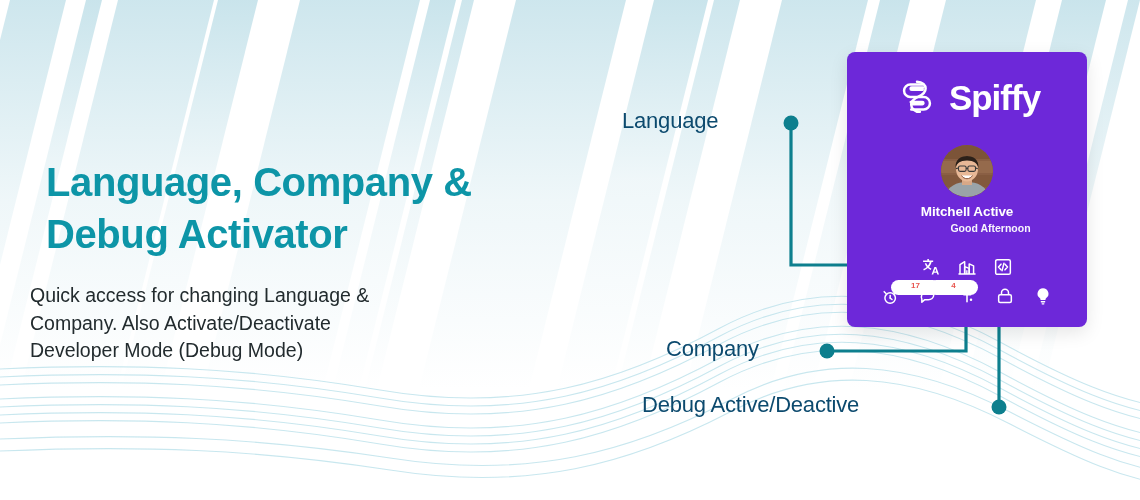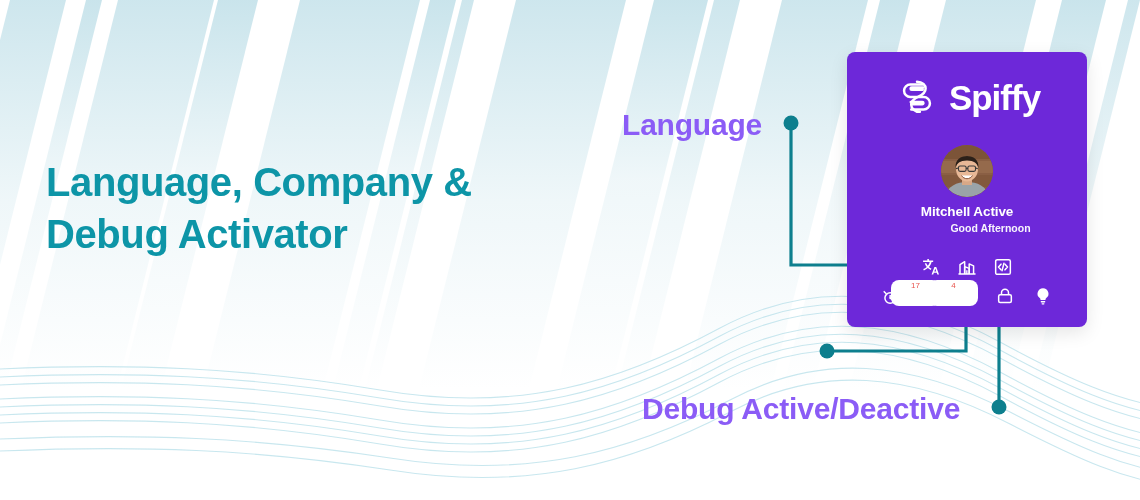--- a/index.html
+++ b/index.html
@@ -30,21 +30,21 @@
   .subtext{
     margin:22px 0 0 0;
     color:#222b2e;
     font-size:19.5px;
     line-height:1.42;
     white-space:pre-line;
     font-weight:normal;
   }
 
   
-  .callout{position:absolute;z-index:7;color:#8b5cf6;font-size:30px;font-weight:bold;white-space:nowrap;letter-spacing:-0.2px;}
+  .callout{position:absolute;z-index:7;color:#0c4a6e;font-size:22px;font-weight:normal;white-space:nowrap;letter-spacing:-0.2px;}
   #callout-language{left:622px;top:108px;}
   #callout-company{left:666px;top:336px;}
   #callout-debug{left:632px;top:392px;margin-left:10px;}
 
   
   .connectors{position:absolute;inset:0;z-index:6;pointer-events:none;}
   .connectors-top{position:absolute;inset:0;z-index:9;pointer-events:none;}
 
   
   .card{
@@ -79,22 +79,22 @@
   }
   .icon-row-bottom{
     position:absolute;left:0;right:0;top:233px;
     display:flex;justify-content:center;align-items:center;gap:16px;
   }
   .c-icon{position:relative;display:flex;align-items:center;justify-content:center;width:22px;height:22px;}
   .c-icon svg{display:block;}
   .badge{
     position:absolute;left:11px;top:-5px;
     background:#fff;color:#e8564f;
-    border-radius:8px;min-width:13px;height:26px;
-    font-size:8px;font-weight:normal;line-height:11px;text-align:center;
+    border-radius:8px;min-width:13px;height:15px;
+    font-size:8px;font-weight:bold;line-height:11px;text-align:center;
     padding:0 18px;
   }
 </style>
 </head>
 <body>
 
 <div id="stage">
 
   <svg class="bg-layer bg-stripes" viewBox="0 0 1140 500" width="1140" height="500" preserveAspectRatio="none">
     <defs>
@@ -141,20 +141,23 @@
       <path d="M-20,378 C 130,370 250,376 380,398 C 520,422 620,390 720,336 C 810,288 900,296 1000,350 C 1070,388 1120,410 1170,416"></path>
       <path d="M-20,370 C 130,362 250,368 380,390 C 520,414 620,382 720,328 C 810,280 900,288 1000,342 C 1070,380 1120,402 1170,408"></path>
       <path d="M-20,440 C 140,432 260,438 390,458 C 530,480 630,452 730,400 C 820,352 910,360 1010,412 C 1080,448 1125,468 1175,474"></path>
       <path d="M-20,452 C 140,444 260,450 390,470 C 530,492 630,464 730,412 C 820,364 910,372 1010,424 C 1080,460 1125,480 1175,486"></path>
     </g>
   </svg>
 
   <div class="left-block">
     <h1 class="headline">Language, Company &amp;
 Debug Activator</h1>
+    <p class="subtext">Quick access for changing Language &amp;
+Company. Also Activate/Deactivate
+Developer Mode (Debug Mode)</p>
   </div>
 
   <svg class="connectors" viewBox="0 0 1140 500" width="1140" height="500">
     <g fill="none" stroke="#0d7f8e" stroke-width="3.2" stroke-linecap="square">
 
       <path d="M791,123 L791,265 L946,265"></path>
 
       <path d="M827,351 L966,351 L966,268"></path>
 
       <path d="M999,407 L999,268"></path>
@@ -281,20 +284,21 @@
           <path d="M12,2.6 a6.6,6.6 0 0 0 -3.9,11.9 c.6,.5 .9,1.1 .9,1.8 v.5 h6 v-.5 c0-.7 .3,-1.3 .9,-1.8 A6.6,6.6 0 0 0 12,2.6 Z"></path>
           <rect x="9.2" y="18.0" width="5.6" height="1.7" rx=".85"></rect>
           <rect x="10.2" y="20.6" width="3.6" height="1.6" rx=".8"></rect>
         </svg>
       </span>
 
     </div>
   </div>
 
   <div class="callout" id="callout-language">Language</div>
+  <div class="callout" id="callout-company">Company</div>
   <div class="callout" id="callout-debug">Debug Active/Deactive</div>
 
   <svg class="connectors-top" viewBox="0 0 1140 500" width="1140" height="500">
     <circle cx="791" cy="123" r="7.5" fill="#0d7f8e"></circle>
     <circle cx="827" cy="351" r="7.5" fill="#0d7f8e"></circle>
     <circle cx="999" cy="407" r="7.5" fill="#0d7f8e"></circle>
   </svg>
 
 </div>
 

